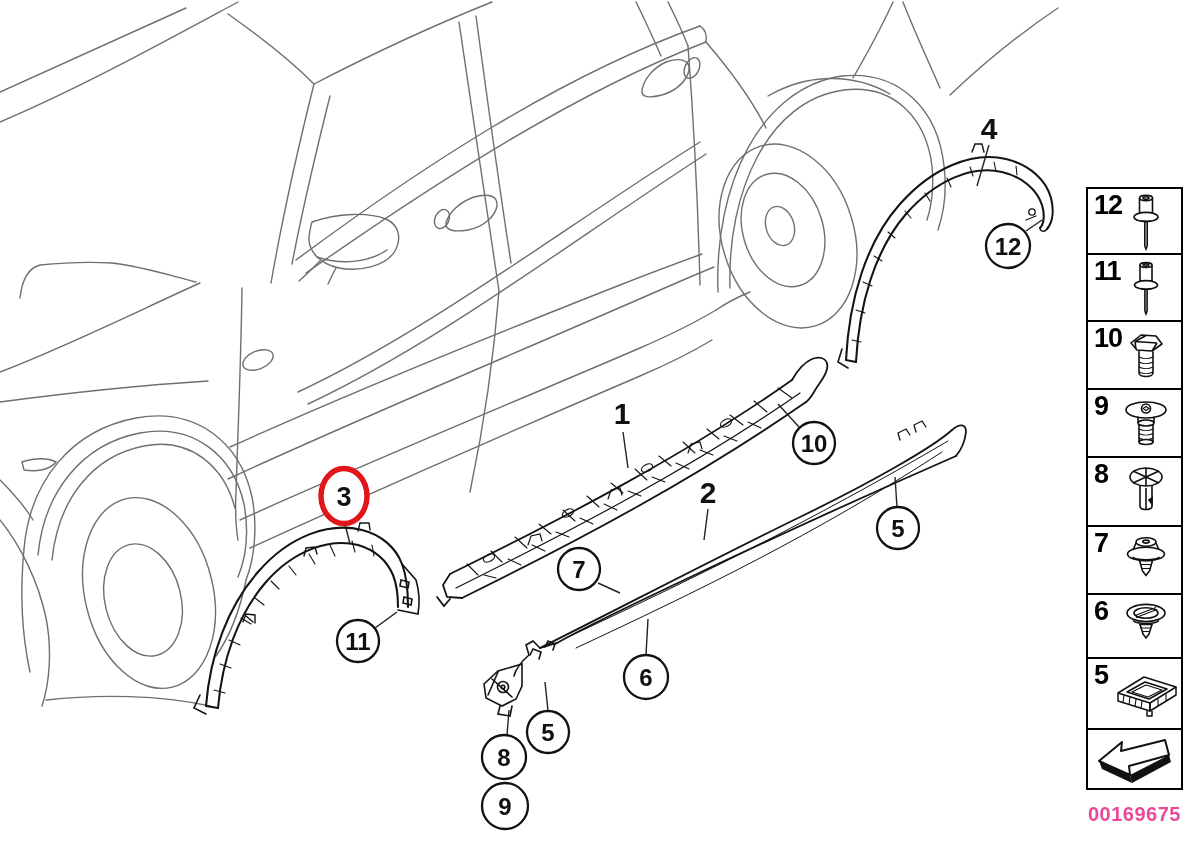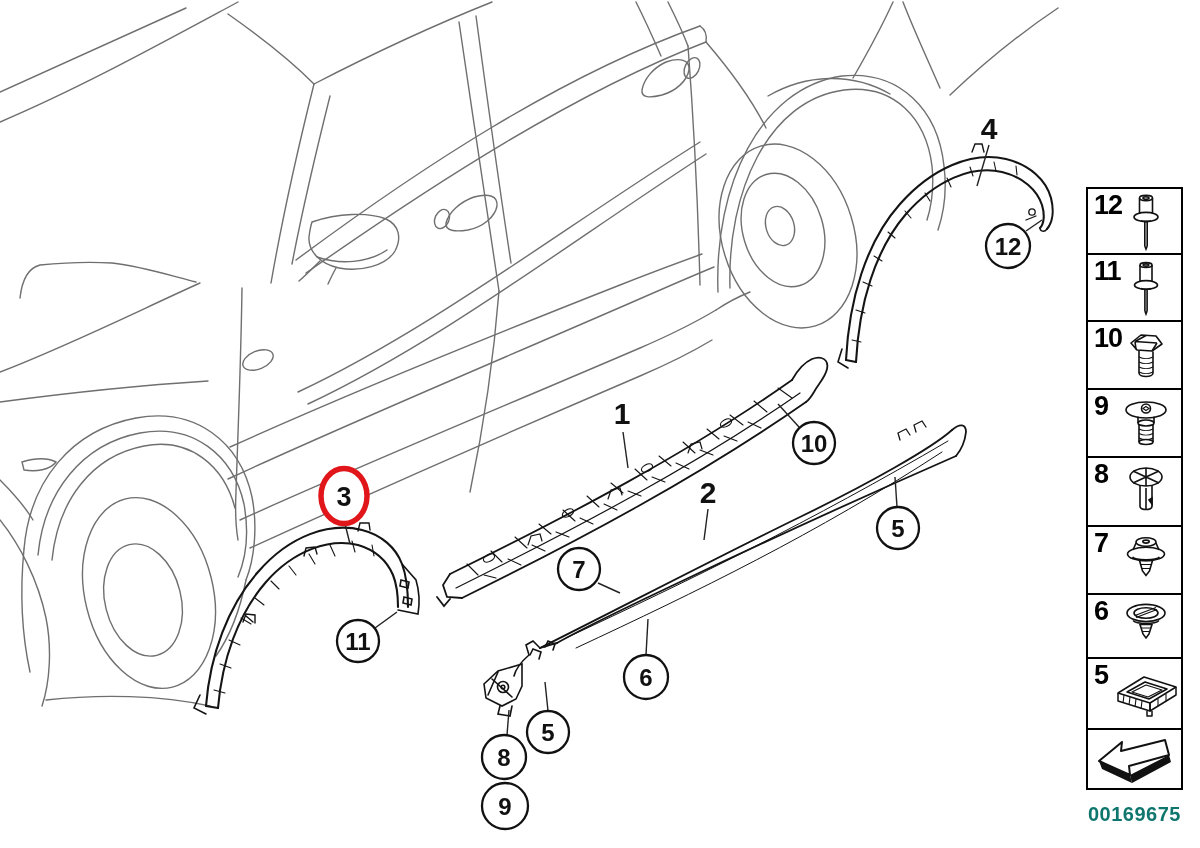--- a/index.html
+++ b/index.html
@@ -12,21 +12,21 @@
   .hl-label{font-size:27px;font-weight:bold;fill:#111;text-anchor:middle;}
   
   #legend{position:absolute;left:1086px;top:187px;width:97px;}
   .cell{position:relative;border:2px solid #000;background:#fff;box-sizing:border-box;
         margin-top:-2px;}
   .cell:first-child{margin-top:0;}
   .cell .num{position:absolute;left:6px;top:1px;font-size:27px;font-weight:bold;color:#000;
              letter-spacing:-1px;}
   .cell svg{display:block;}
   #imgnum{position:absolute;left:1084px;top:803px;width:101px;text-align:center;
-           font-size:20px;font-weight:bold;color:#0f766e;letter-spacing:0.5px;}
+           font-size:20px;font-weight:bold;color:#ec4899;letter-spacing:0.5px;}
 </style>
 </head>
 <body>
 
 <svg id="stage" viewBox="0 0 1200 848" xmlns="http://www.w3.org/2000/svg">
 
   <g stroke="#6f6f6f" stroke-width="1.4" fill="none" stroke-linecap="round">
 
     <path d="M0,92 C62,64 124,36 186,8"></path>
     <path d="M0,122 C80,88 160,44 238,2"></path>

